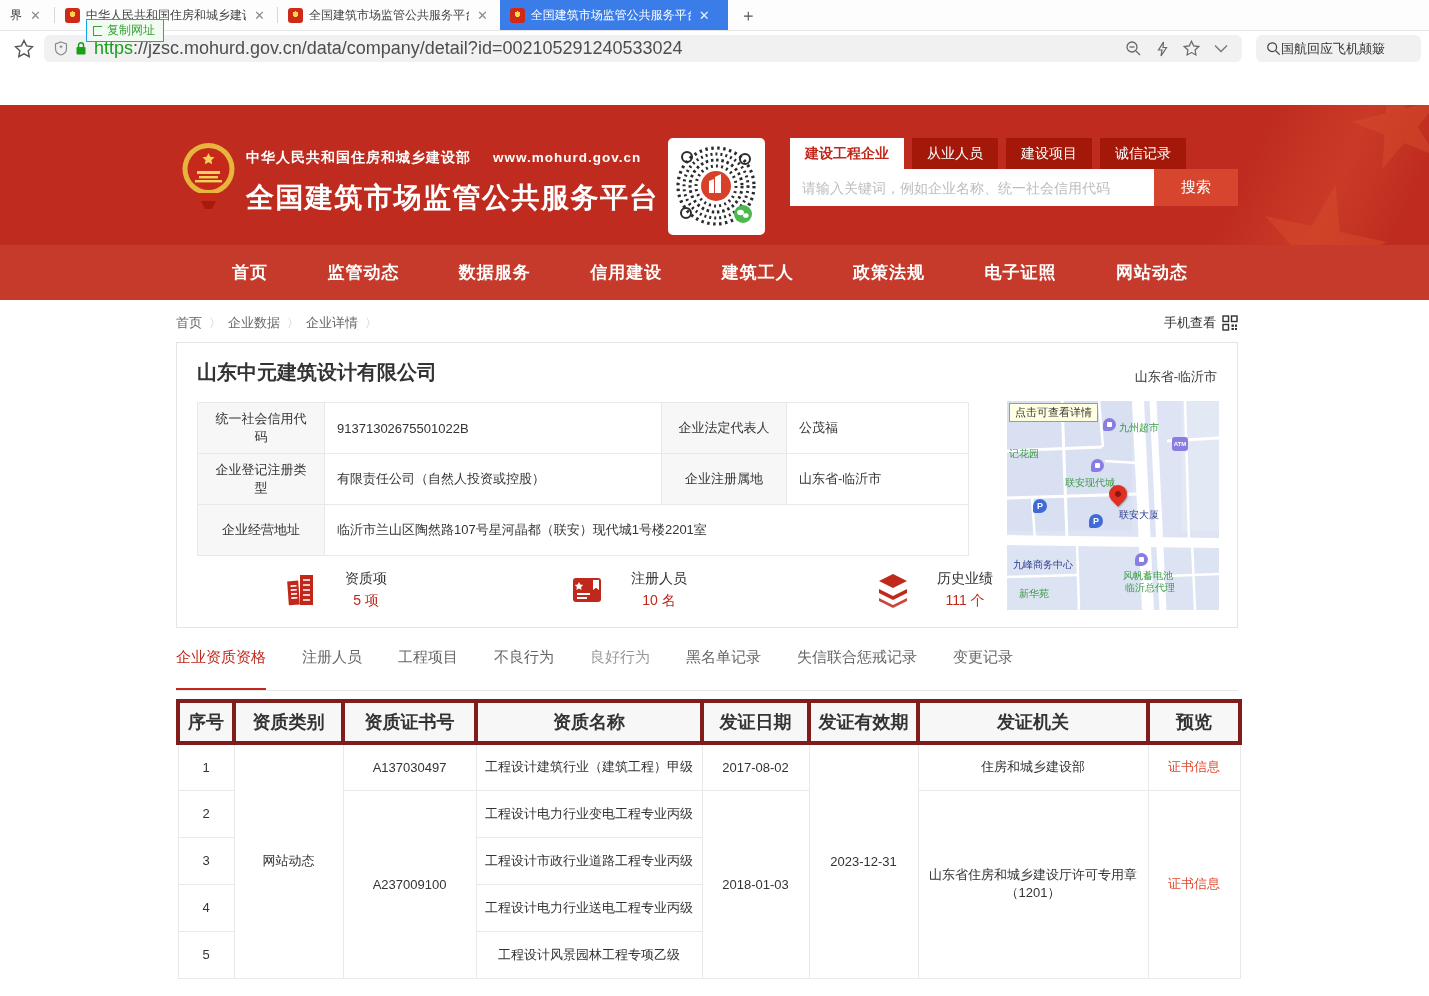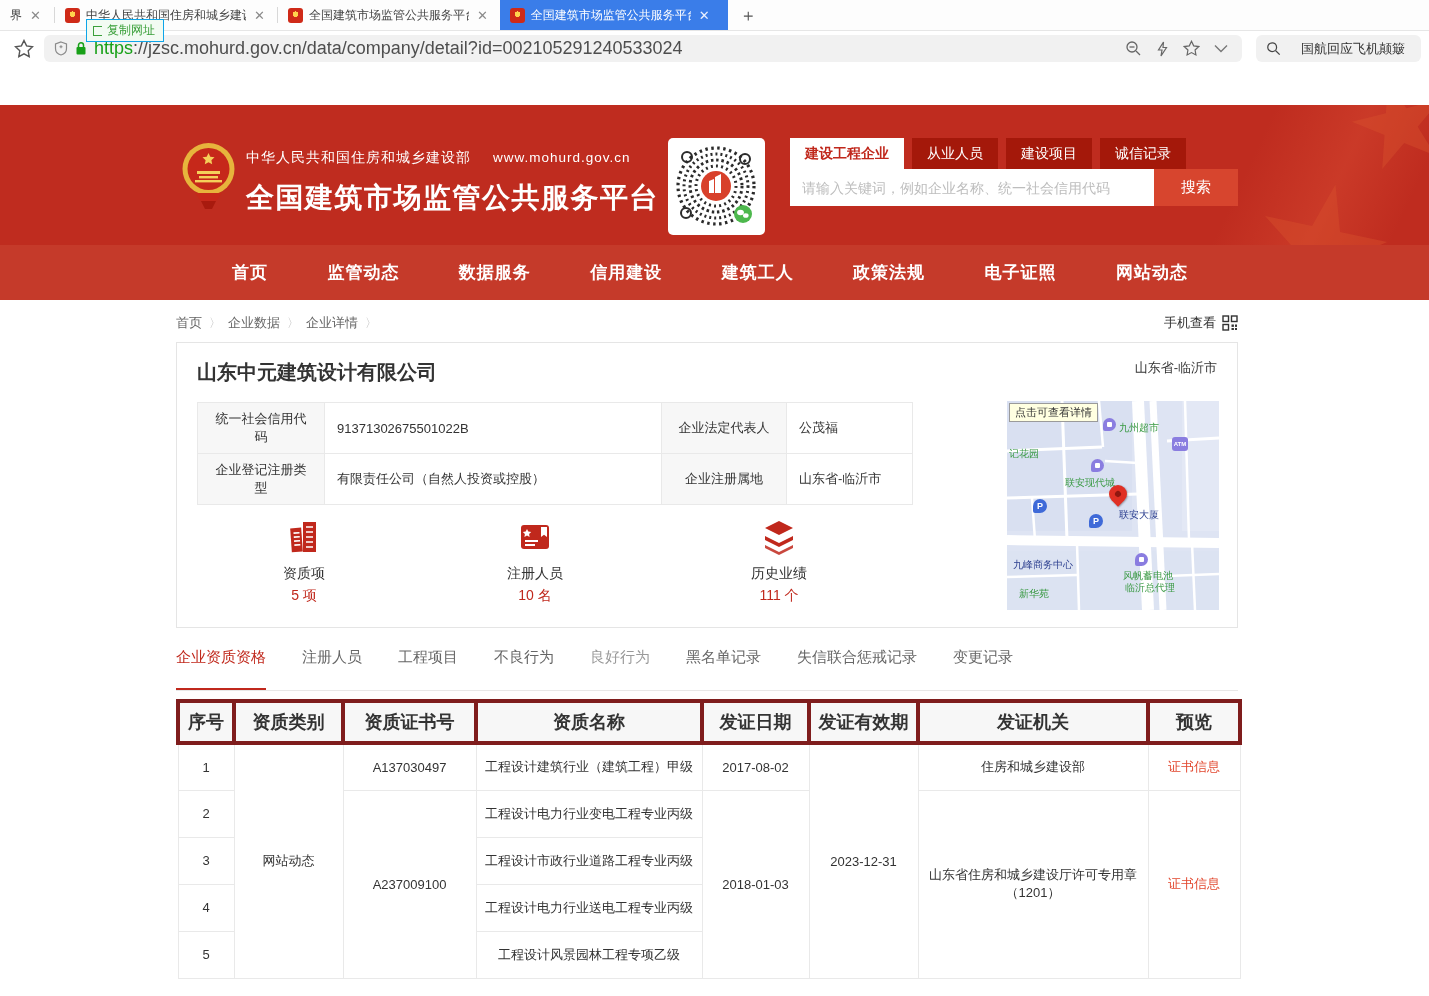--- a/index.html
+++ b/index.html
@@ -20,31 +20,31 @@
   .favicon { width:15px; height:15px; border-radius:3px; background:radial-gradient(circle at 50% 42%, #ffd34d 0 25%, #cf2a18 26% 100%); flex:0 0 15px; }
   .newtab { display:flex; align-items:center; padding:0 12px; font-size:17px; color:#555; }
   .copy-tooltip { position:absolute; left:86px; top:19px; z-index:50; background:#f2fbf2; border:1px solid #0ea5e9; color:#3aa03a; font-size:12px; padding:2px 8px 2px 6px; display:flex; align-items:center; gap:5px; }
   .copy-glyph { width:9px; height:10px; border:1.5px solid #3aa03a; border-right:none; display:inline-block; }
   .toolbar { height:35px; display:flex; align-items:center; padding:0 8px; background:#fff; }
   .bm-star { margin:0 10px 0 6px; }
   .urlbar { flex:0 0 1198px; height:27px; background:#f1f1f1; border-radius:6px; display:flex; align-items:center; padding:0 10px; gap:7px; }
   .url-text { font-size:18px; color:#4e4e4e; white-space:nowrap; overflow:hidden; flex:1; }
   .url-text .scheme { color:#18a018; }
   .url-icons { display:flex; align-items:center; gap:14px; padding-right:4px; }
-  .hotbox { margin-left:14px; flex:1; height:27px; background:#f1f1f1; border-radius:6px; display:flex; align-items:center; gap:20px; padding:0 10px; font-size:13px; color:#333; }
+  .hotbox { margin-left:14px; flex:1; height:27px; background:#f1f1f1; border-radius:6px; display:flex; align-items:center; gap:0; padding:0 10px; font-size:13px; color:#333; }
   
   .site-header { margin-top:39px; height:140px; background:#bf2c1f; position:relative; overflow:hidden; }
   .deco-star { position:absolute; background:#d8502c; opacity:.45;
     clip-path:polygon(50% 0%,61% 35%,98% 35%,68% 57%,79% 91%,50% 70%,21% 91%,32% 57%,2% 35%,39% 35%); }
   .deco-s1 { width:130px; height:130px; right:42px; top:78px; transform:rotate(12deg); }
   .deco-s2 { width:95px; height:95px; right:-18px; top:-28px; transform:rotate(-14deg); }
   .deco-band { position:absolute; right:0; top:0; width:420px; height:100%; background:linear-gradient(115deg, rgba(255,255,255,0) 55%, rgba(255,120,80,.18) 75%, rgba(255,255,255,0) 92%); }
   .emblem { position:absolute; left:181px; top:36px; width:55px; height:70px; }
   .brand { position:absolute; left:246px; top:44px; color:#fff; }
-  .brand-line1 { font-size:14px; font-weight:normal; letter-spacing:1px; display:flex; gap:22px; align-items:baseline; }
+  .brand-line1 { font-size:14px; font-weight:bold; letter-spacing:1px; display:flex; gap:22px; align-items:baseline; }
   .brand-line1 .site-url { font-size:13.5px; }
   .brand-title { margin-top:12px; font-size:28px; font-weight:bold; letter-spacing:1.5px; }
   .qr-card { position:absolute; left:668px; top:33px; width:97px; height:97px; background:#fff; border-radius:5px; display:flex; align-items:center; justify-content:center; }
   .hsearch { position:absolute; left:790px; top:33px; width:448px; }
   .hsearch-tabs { display:flex; gap:8px; height:31px; }
   .hs-tab { padding:0 15px; display:flex; align-items:center; font-size:14px; color:#fff; background:#a4180a; cursor:pointer; }
   .hs-tab.active { background:#fff; color:#c0281c; font-weight:bold; }
   .hsearch-bar { display:flex; height:37px; }
   .hsearch-input { flex:1; border:none; outline:none; padding:0 12px; font-size:14px; color:#333; font-family:inherit; }
   .hsearch-input::placeholder { color:#bdbdbd; }
@@ -53,30 +53,30 @@
   .main-nav { height:55px; background:#c53a2a; }
   .main-nav ul { width:1062px; margin-left:176px; height:100%; list-style:none; display:flex; align-items:center; justify-content:space-between; padding:0 50px 0 56px; }
   .main-nav li { color:#fff; font-size:17px; font-weight:bold; letter-spacing:1px; cursor:pointer; }
   
   .crumb-row { width:1062px; margin:14px 0 0 176px; display:flex; justify-content:space-between; align-items:center; }
   .crumbs { font-size:13px; color:#666; display:flex; gap:7px; align-items:center; }
   .crumbs .sep { color:#bbb; font-size:12px; }
   .mobile-view { display:flex; align-items:center; gap:6px; font-size:13px; color:#333; }
   
   .company-card { width:1062px; margin:10px 0 0 176px; border:1px solid #e5e5e5; position:relative; height:286px; }
-  .cc-head { display:flex; justify-content:space-between; padding:16px 20px 0 20px; }
+  .cc-head { display:flex; justify-content:space-between; align-items:flex-end; padding:16px 20px 0 20px; }
   .cc-name { font-size:20px; font-weight:bold; color:#333; }
   .cc-region { font-size:13px; color:#333; }
-  .info-table { border-collapse:collapse; margin:16px 0 0 20px; width:716px; }
+  .info-table { border-collapse:collapse; margin:16px 0 0 20px; width:772px; }
   .info-table td { border:1px solid #e9e9e9; height:51px; font-size:13px; padding:4px 12px; color:#333; }
   .info-table td.lbl { background:#f7f7f7; text-align:center; width:127px; }
   .info-table td.lbl2 { background:#f7f7f7; text-align:center; width:125px; }
   .info-table td.val1 { width:337px; }
   .stats { display:flex; align-items:center; margin-top:14px; }
-  .stat { display:flex; align-items:center; gap:10px;flex-direction:column; }
+  .stat { display:flex; align-items:center; gap:26px; }
   .stat:nth-child(1){ margin-left:106px; }
   .stat:nth-child(2){ margin-left:182px; }
   .stat:nth-child(3){ margin-left:188px; }
   .stat-txt { text-align:center; }
   .stat-label { font-size:14px; color:#333; }
   .stat-value { font-size:14px; color:#c0281c; margin-top:4px; }
   
   .map { position:absolute; right:18px; top:58px; width:212px; height:209px; background:#dee4f3; overflow:hidden; cursor:pointer; }
   .map svg.roads { position:absolute; left:0; top:0; }
   .map-tip { position:absolute; left:2px; top:2px; background:#ffffe1; border:1px solid #9a9a9a; font-size:11px; color:#333; padding:1px 5px; z-index:6; }
@@ -282,20 +282,24 @@
       <td class="lbl">统一社会信用代码</td>
       <td class="val1">91371302675501022B</td>
       <td class="lbl2">企业法定代表人</td>
       <td>公茂福</td>
     </tr>
     <tr>
       <td class="lbl">企业登记注册类型</td>
       <td class="val1">有限责任公司（自然人投资或控股）</td>
       <td class="lbl2">企业注册属地</td>
       <td>山东省-临沂市</td>
+    </tr>
+    <tr>
+      <td class="lbl">企业经营地址</td>
+      <td colspan="3">临沂市兰山区陶然路107号星河晶都（联安）现代城1号楼2201室</td>
     </tr>
   </tbody>
     </table>
 
   <div class="stats">
     <div class="stat">
       <svg class="ic" width="36" height="36" viewBox="0 0 36 36">
         <rect x="5" y="9" width="11" height="24" fill="#c0281c" transform="rotate(-4 10 21)"></rect>
         <rect x="17" y="3" width="13" height="30" fill="#c0281c"></rect>
         <g stroke="#fff" stroke-width="1.6">

